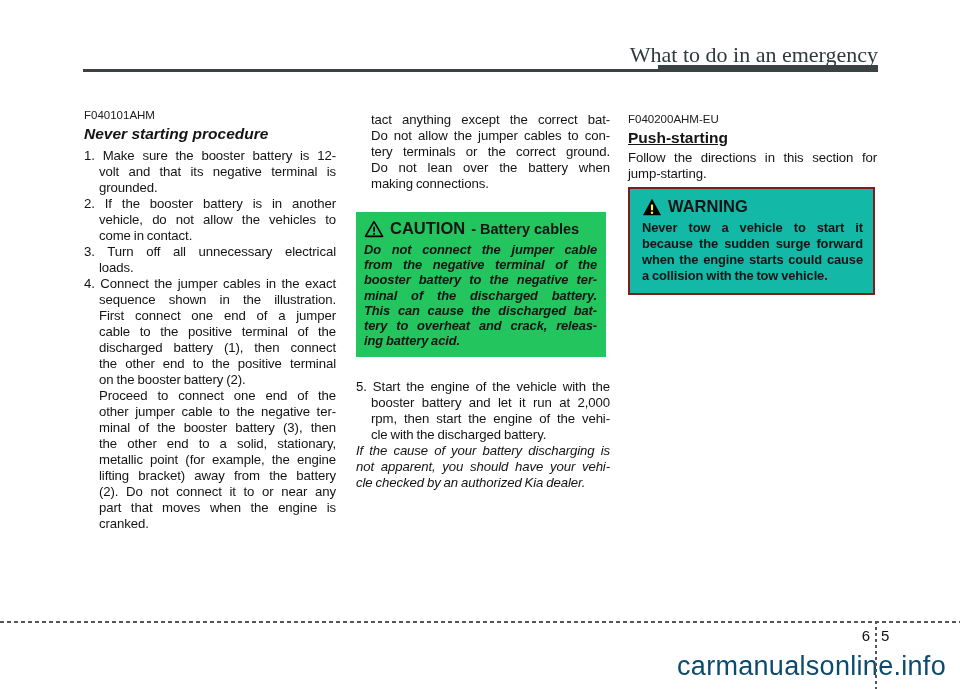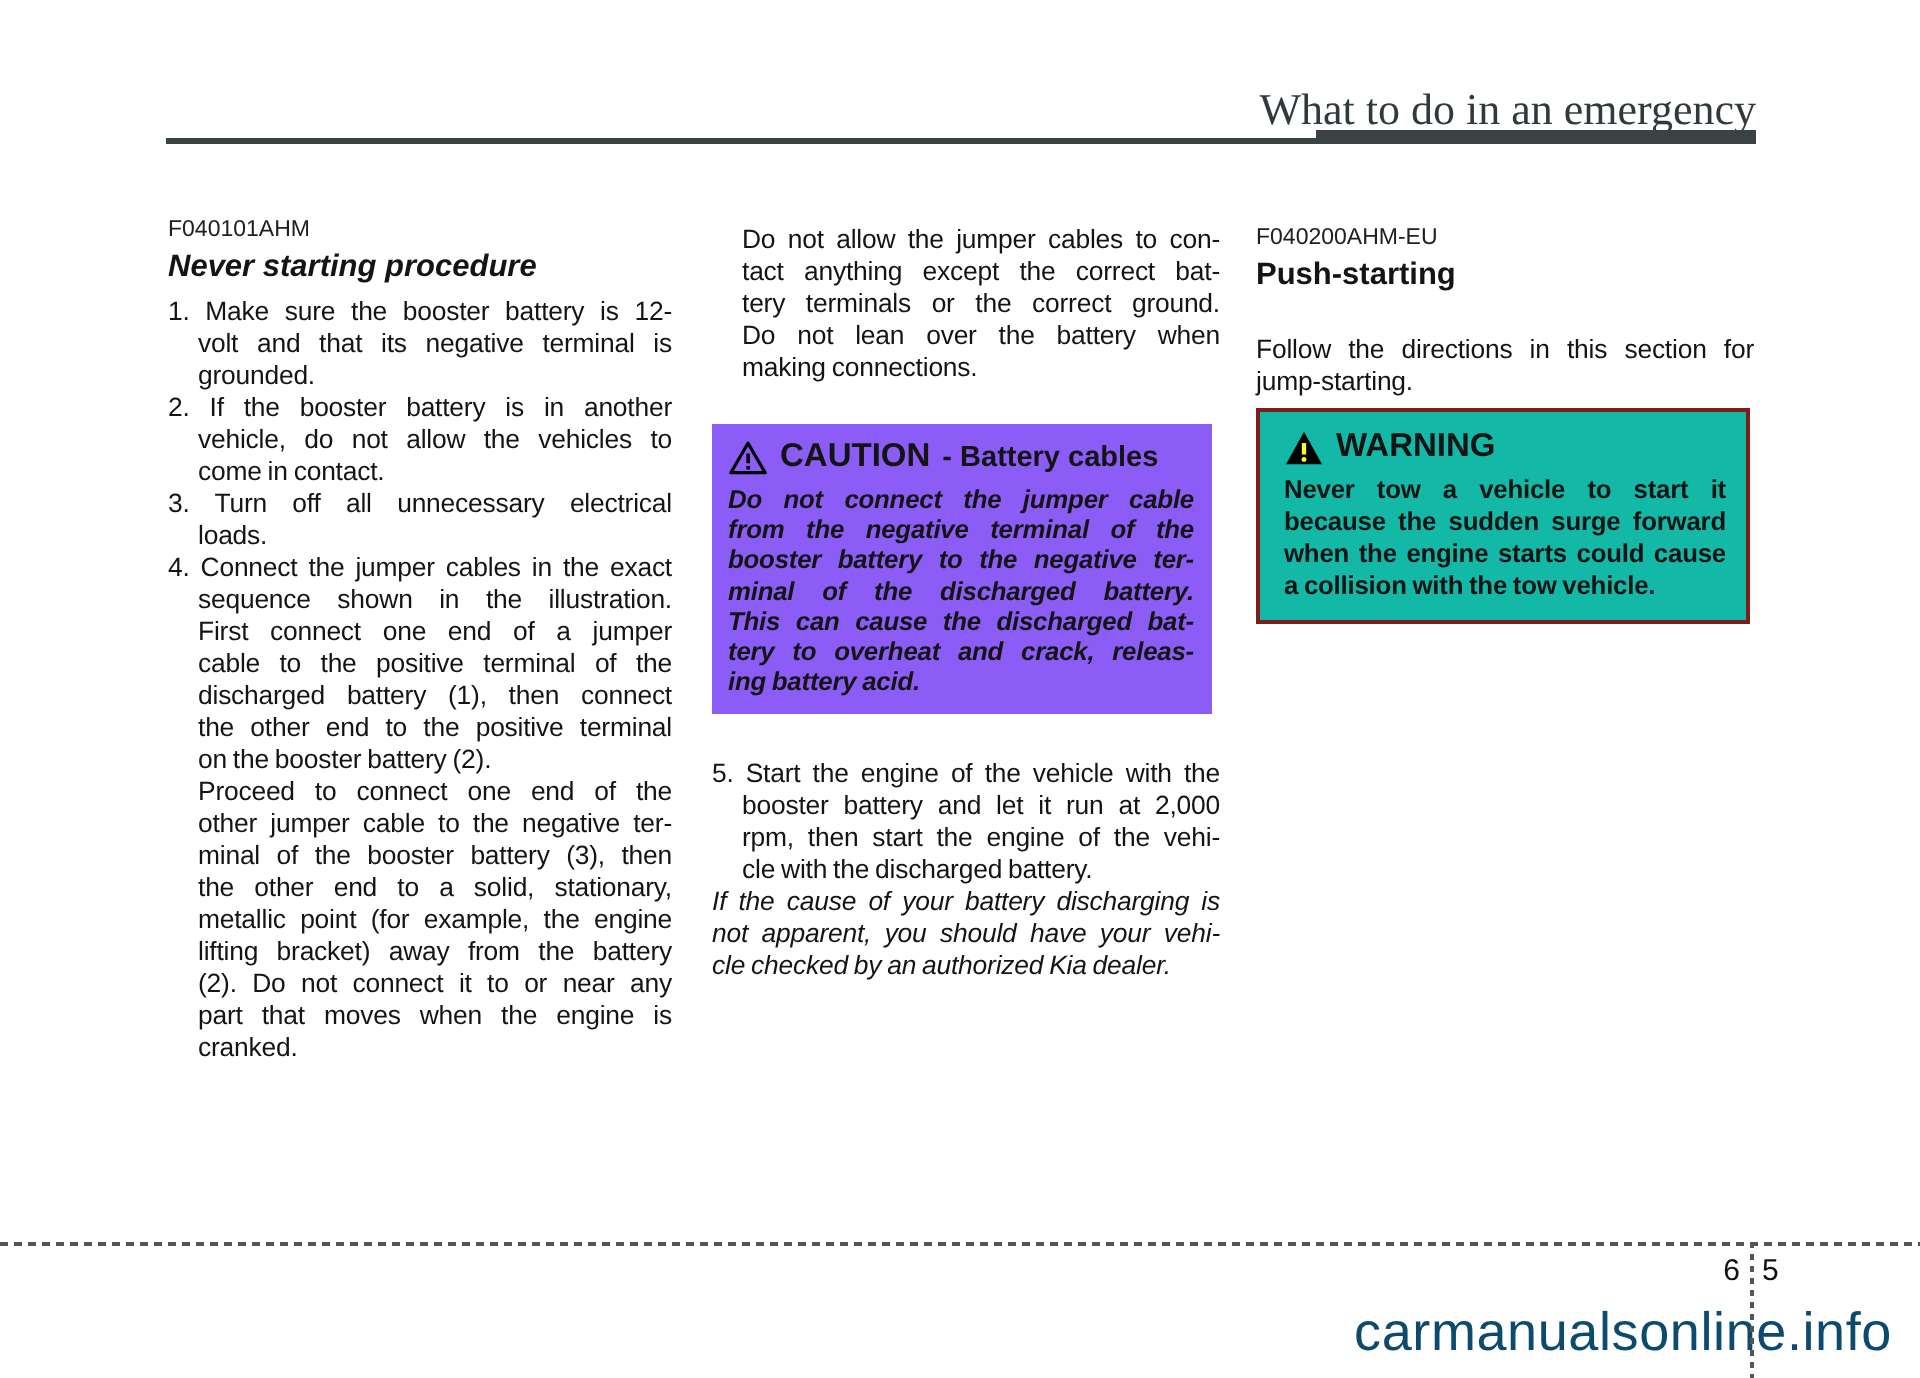--- a/index.html
+++ b/index.html
@@ -24,33 +24,33 @@
 
   
   .tl{text-align:justify;text-align-last:justify;line-height:16px;
       letter-spacing:-0.1px;word-spacing:-0.6px;white-space:normal;}
   .tl.last{text-align-last:left;}
   .hang{padding-left:15px;}
   .hang .tl.first{margin-left:-15px;}
   .bodyind{padding-left:15px;}
 
   
-  .caution-box{margin-top:20px;margin-right:4px;background:#8b5cf6;padding:7px 9px 9px 8px;}
+  .caution-box{margin-top:20px;margin-right:4px;background:#22c55e;padding:7px 9px 9px 8px;}
   .box-head{display:flex;align-items:center;gap:6px;font-weight:bold;margin-bottom:4px;}
   .caution-word{font-size:16.5px;letter-spacing:0;}
   .caution-sub{font-size:14.5px;letter-spacing:0;}
   .caution-body .tl{font-weight:bold;font-style:italic;font-size:12.9px;line-height:15.2px;}
 
   
   .item5{margin-top:22px;}
   .closing-note .tl{font-style:italic;}
 
   
   .r-para{margin-bottom:3px;}
-  #col3 .sec-heading{margin-bottom:20px;}
+  #col3 .sec-heading{margin-bottom:3px;text-decoration:underline;}
 
   .warning-box{margin-top:5px;margin-right:2px;background:#14b8a6;border:2px solid #7f1d1d;
                padding:8px 10px 9px 12px;}
   .warning-word{font-size:16.5px;}
   .warning-body .tl{font-weight:bold;font-size:12.9px;line-height:16px;}
 
   
   .hdash{position:absolute;left:0;top:621px;width:960px;height:2px;
          background:repeating-linear-gradient(90deg,#555 0 4px,transparent 4px 7px);}
   .vdash{position:absolute;left:875px;top:621px;width:2px;height:68px;
@@ -104,22 +104,22 @@
         <div class="tl">metallic point (for example, the engine</div>
         <div class="tl">lifting bracket) away from the battery</div>
         <div class="tl">(2). Do not connect it to or near any</div>
         <div class="tl">part that moves when the engine is</div>
         <div class="tl last">cranked.</div>
       </div>
   </div>
 
   <div class="col" id="col2">
     <div class="bodyind">
+        <div class="tl">tact anything except the correct bat-</div>
         <div class="tl first">Do not allow the jumper cables to con-</div>
-        <div class="tl">tact anything except the correct bat-</div>
         <div class="tl">tery terminals or the correct ground.</div>
         <div class="tl">Do not lean over the battery when</div>
         <div class="tl last">making connections.</div>
       </div>
 
     <div class="caution-box">
       <div class="box-head">
         <svg class="icon-svg" width="20" height="18" viewBox="0 0 24 22">
           <path d="M12 2 L22.5 20 L1.5 20 Z" fill="none" stroke="#000" stroke-width="2" stroke-linejoin="round"></path>
           <rect x="11" y="8.2" width="2.2" height="6" fill="#000"></rect>

